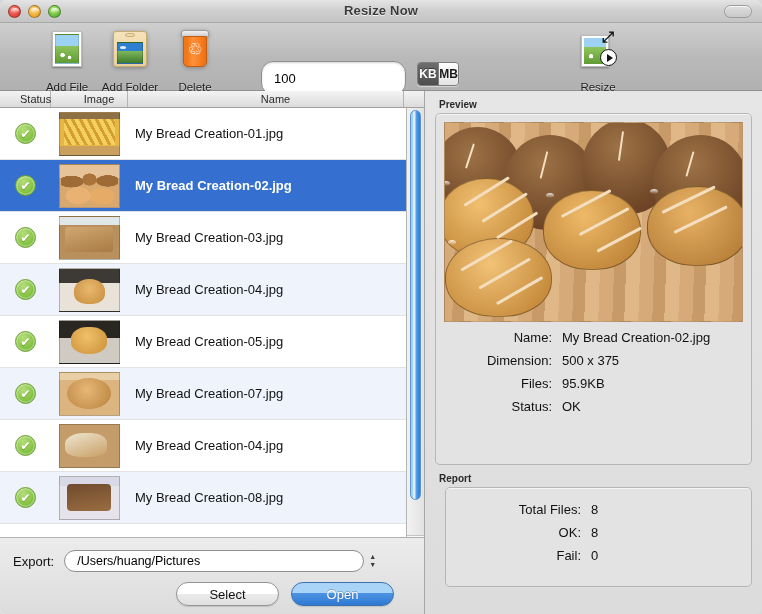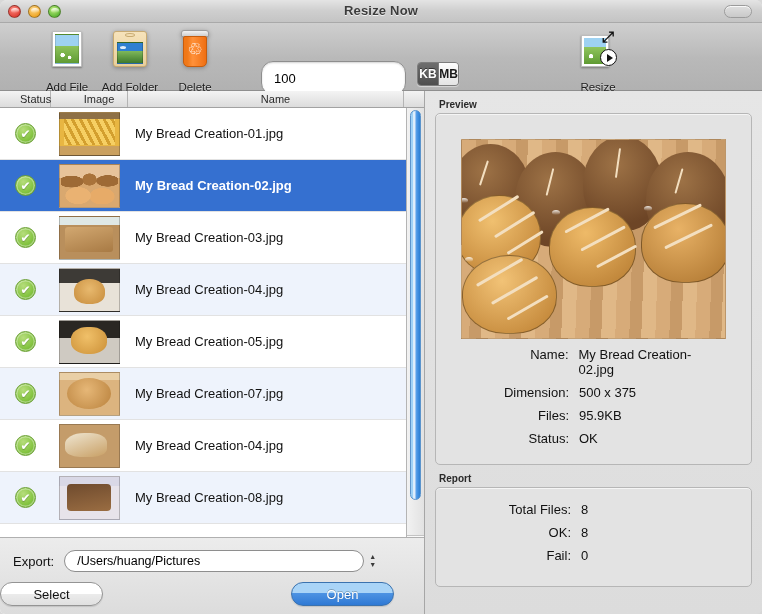--- a/index.html
+++ b/index.html
@@ -325,21 +325,21 @@
   .export-input {
     width:300px; height:22px; border-radius:11px;
     border:1px solid #8e8e8e; background:#fff;
     padding:0 12px; font-size:12.5px; color:#000;
     font-family:"Liberation Sans", sans-serif;
   }
   .stepper {
     margin-left:5px; display:flex; flex-direction:column;
     font-size:7px; color:#3a3a3a; line-height:8px;
   }
-  .btn-row { display:flex; justify-content:space-between; gap:12px; margin-top:10px; padding-right:30px; }
+  .btn-row { display:flex; justify-content:flex-end; gap:12px; margin-top:10px; padding-right:30px; }
   .btn {
     width:103px; height:24px; border-radius:12px;
     font-size:13px; text-align:center; line-height:23px;
     border:1px solid #949494;
     background:linear-gradient(180deg,#ffffff 0 48%, #ececec 48%, #e0e0e0 100%);
     color:#111; cursor:default;
     box-shadow:0 1px 1px rgba(0,0,0,.12);
   }
   .btn.default {
     border:1px solid #3b72ae; color:#fff; font-weight:normal;
@@ -352,39 +352,39 @@
     flex:1; position:relative;
     background:linear-gradient(180deg,#e6e6e6,#dcdcdc);
     border-left:1px solid #a6a6a6;
     padding:6px 10px 0 10px;
   }
   .grp-label { font-size:10px; color:#2a2a2a; margin:2px 0 3px 4px; font-weight:bold; }
   .grp-box {
     border:1px solid #b6b6b6; border-radius:5px;
     background:#e3e3e3; box-shadow:inset 0 1px 0 rgba(255,255,255,.65);
   }
-  .preview-box { height:352px; padding:25px; }
+  .preview-box { height:352px; padding:8px; }
 
   .preview-img {
     width:100%; height:200px; position:relative; overflow:hidden;
     background:
       repeating-linear-gradient(92deg,#d7ab79 0 14px,#c79a68 14px 26px,#e0b887 26px 40px);
     border:1px solid rgba(0,0,0,.12);
   }
   .roll { position:absolute; border-radius:50% 50% 46% 46%; }
   .roll.dark { background:radial-gradient(circle at 42% 30%,#9d7246,#6d4526 75%); }
   .roll.light{ background:radial-gradient(circle at 42% 32%,#e9b濃,#c78a3f 78%); background-color:#d79b52; }
   .score { position:absolute; background:#f3dfc0; border-radius:2px; }
 
   .meta { margin-top:8px; }
   .meta-row { display:flex; margin-bottom:8px; font-size:13px; }
   .meta-k { width:118px; text-align:right; color:#111; padding-right:10px; }
   .meta-v { color:#111; }
 
-  .report-box { height:100px; padding:14px 0 0 0; margin-top:2px; }
+  .report-box { height:100px; padding:14px 0 0 0; margin-top:2px;margin-left:10px; }
   .rep-row { display:flex; margin-bottom:8px; font-size:13px; }
   .rep-k { width:145px; text-align:right; color:#111; padding-right:10px; }
   .rep-v { color:#111; }
 </style>
 </head>
 <body>
 
 <div class="window">
 
   <div class="titlebar">

